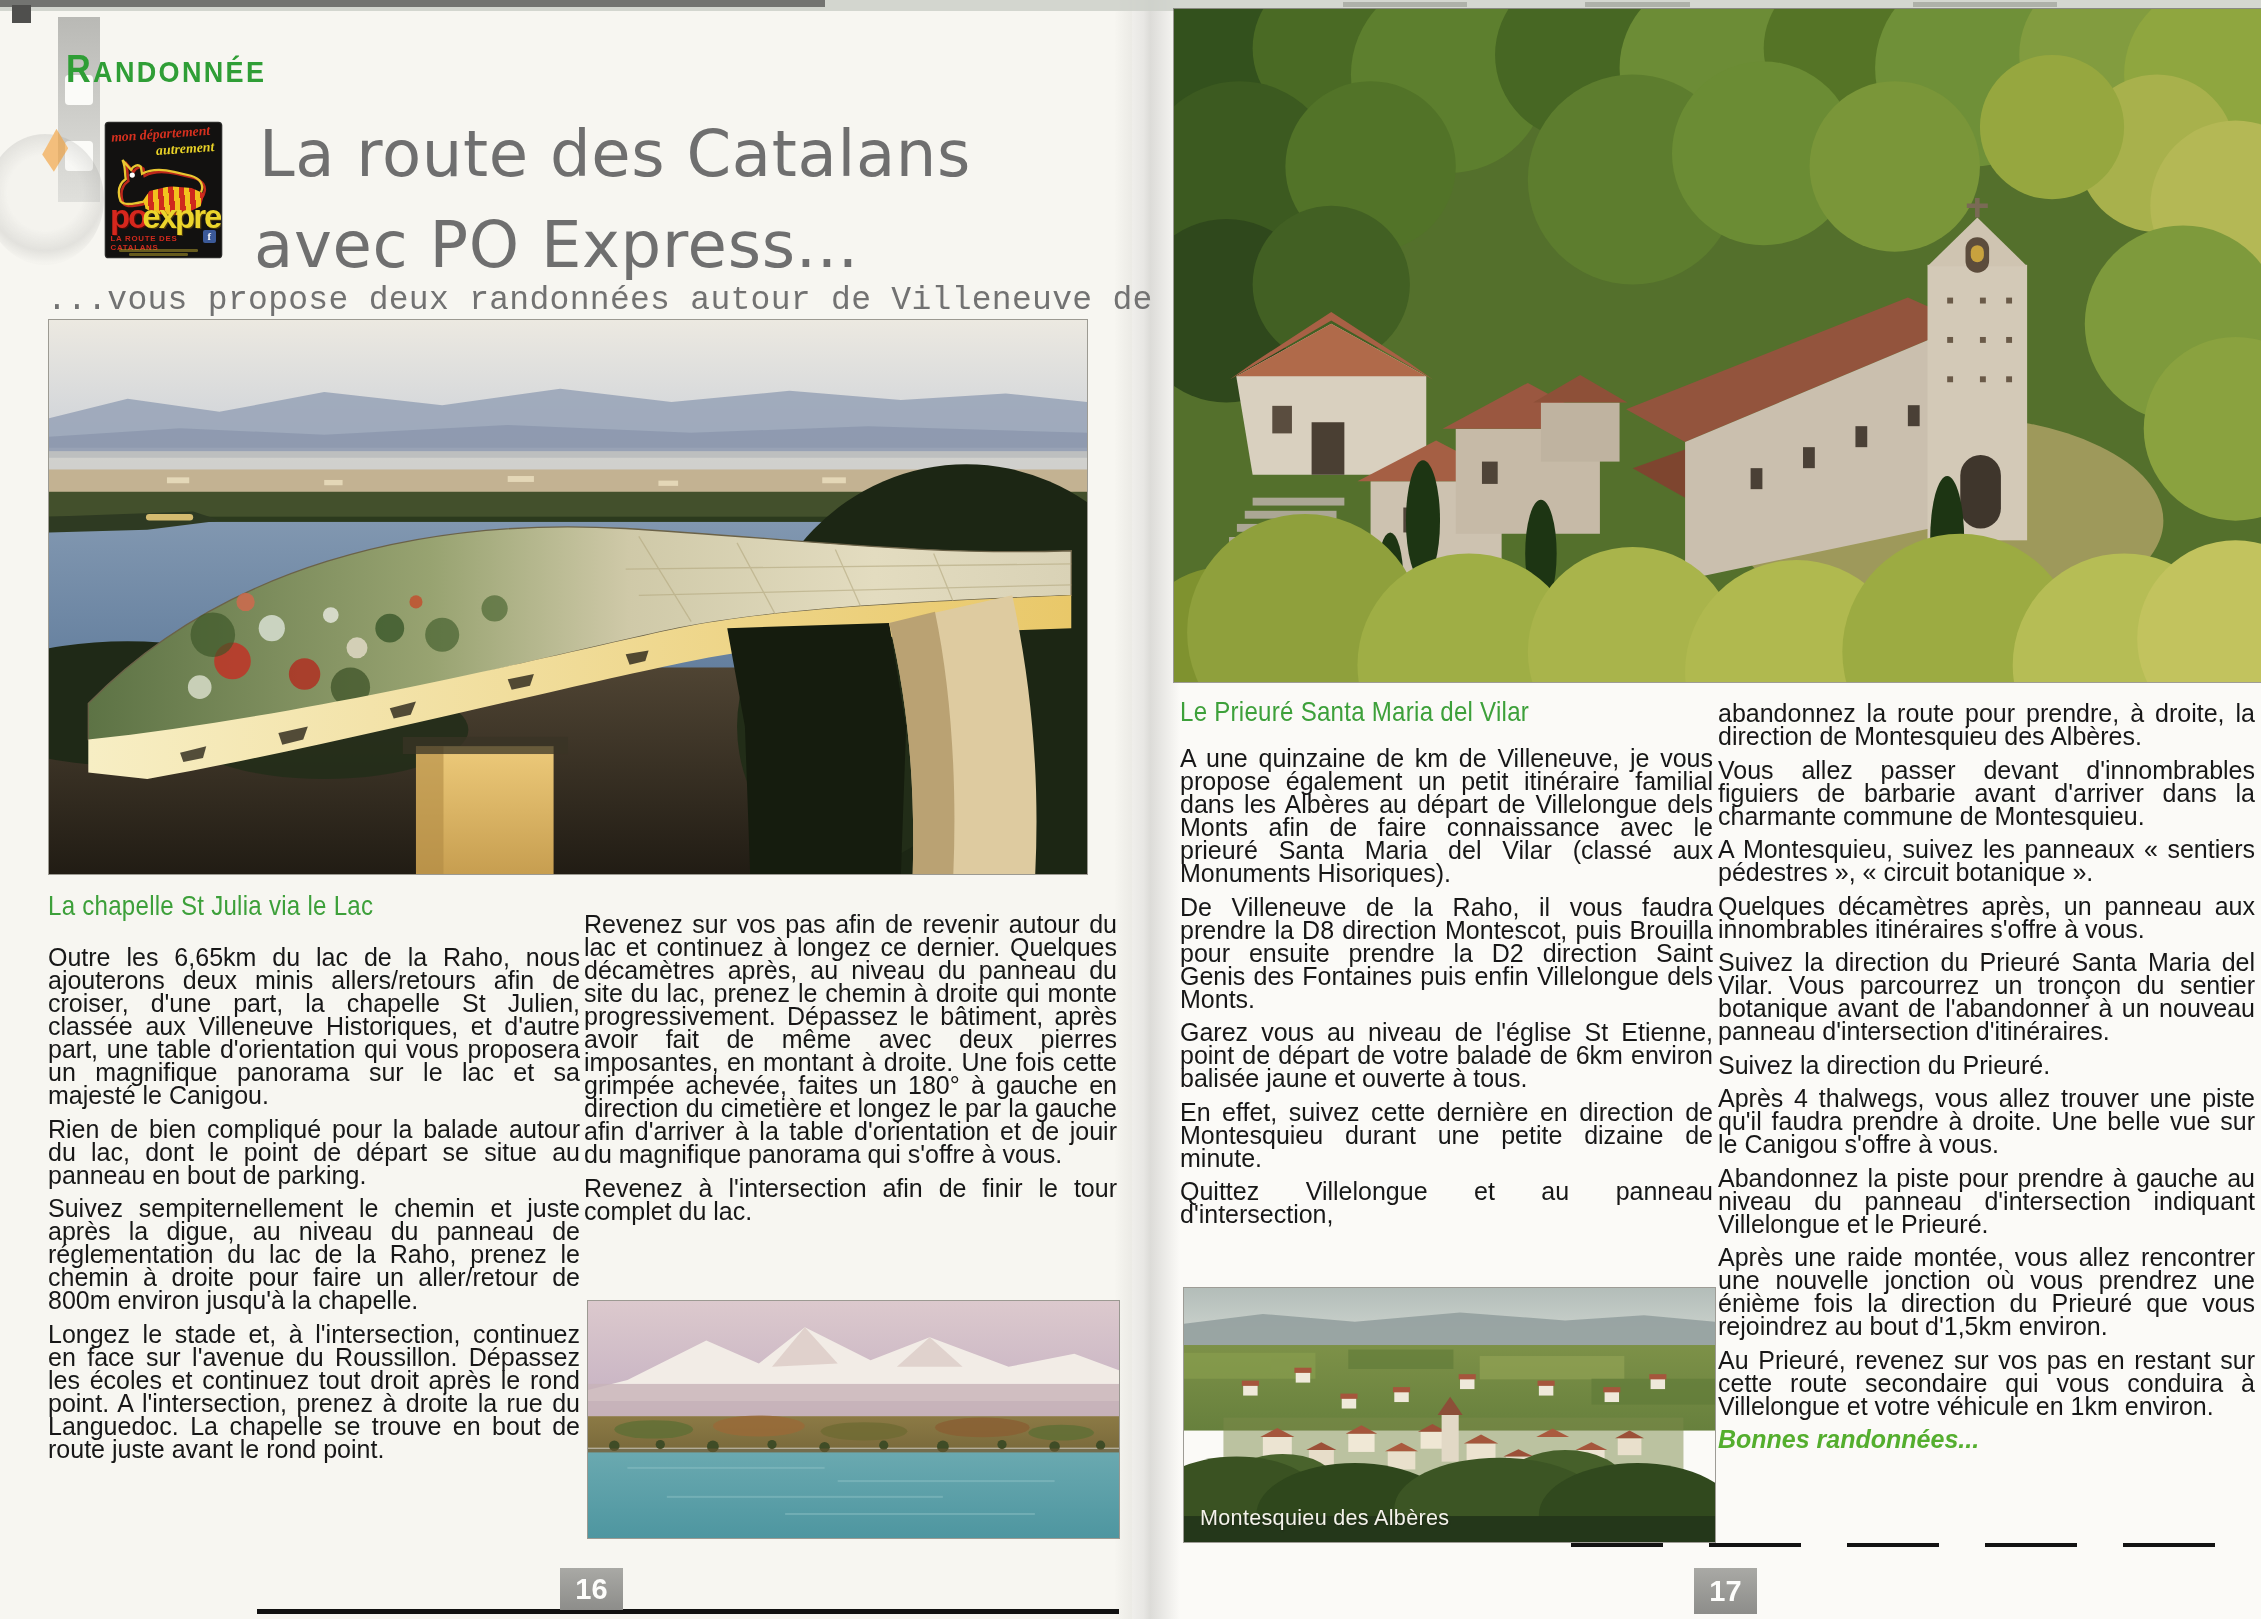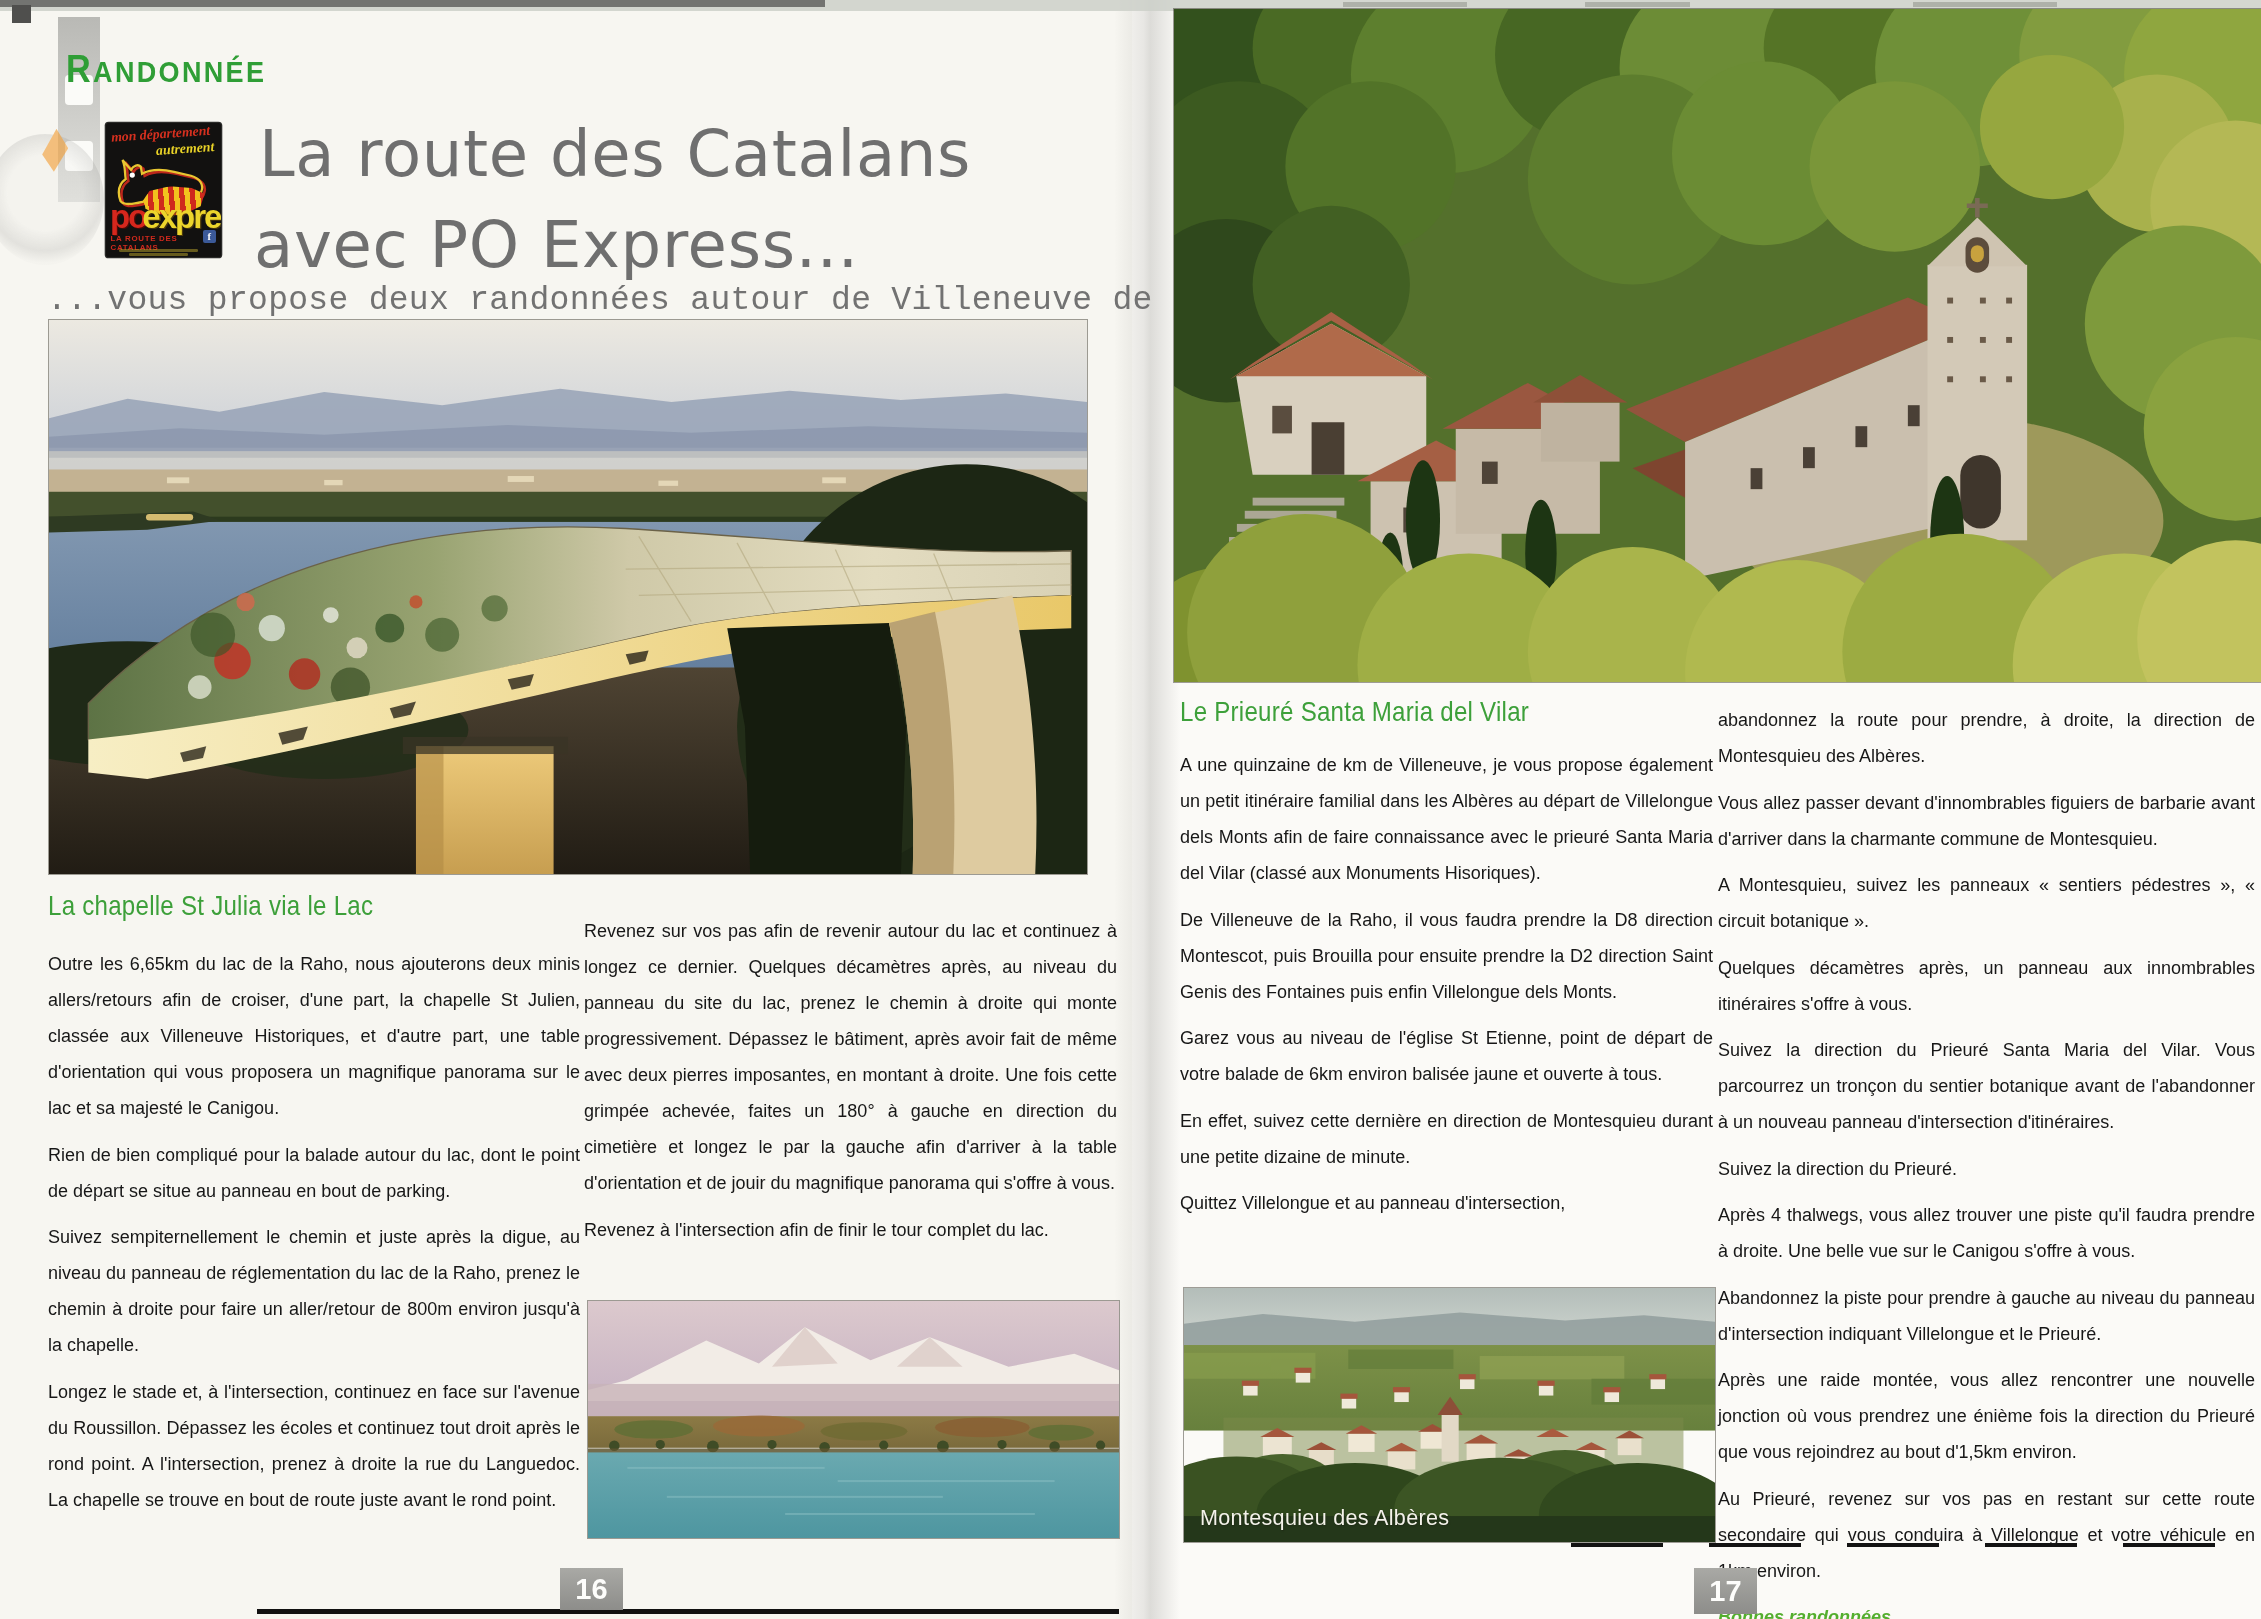--- a/index.html
+++ b/index.html
@@ -56,21 +56,21 @@
   .logo .brand .express{color:#ecd52c;text-shadow:1.3px 1.3px 0 rgba(120,90,10,.55);margin-left:-3.9px;}
   .logo .tagline{position:absolute;left:4.6px;top:111px;color:#cf2a1d;font-size:7.9px;font-weight:bold;letter-spacing:0.7px;}
   .logo .fb{position:absolute;right:5.2px;top:107px;width:13px;height:13px;background:#3b5998;color:#fff;
     font-family:"Liberation Serif",serif;font-weight:bold;font-size:10.5px;text-align:center;line-height:13px;border-radius:2px;}
   .logo .microbar{position:absolute;left:13px;height:2.6px;background:#b9a62c;opacity:.5;border-radius:1.3px;}
   
   .photo{display:block;border:0.7px solid rgba(45,42,32,.45);}
   .caption{color:#f4f2ea;font-size:21.6px;text-shadow:0.7px 0.7px 1.3px rgba(30,40,20,.8);letter-spacing:0.3px;}
   
   .green-h{color:#3da03a;font-size:28px;letter-spacing:0.3px;transform:scaleX(.86);transform-origin:0 50%;white-space:nowrap;}
-  .col p{margin:0 0 10.5px 0;font-size:18px;line-height:36px;text-align:justify;color:#171717;}
+  .col p{margin:0 0 10.5px 0;font-size:25px;line-height:23px;text-align:justify;color:#171717;}
   .signoff{color:#54ae2e !important;font-style:italic;font-weight:bold;}
   
   .badge{background:linear-gradient(180deg,#a9a9a5,#8d8d8a);color:#fdfdfb;font-weight:bold;font-size:29px;
     display:flex;align-items:center;justify-content:center;margin-left:28px;}
 </style>
 </head>
 <body>
 
 <div class="abs page-left"></div>
 <div class="abs page-right"></div>

